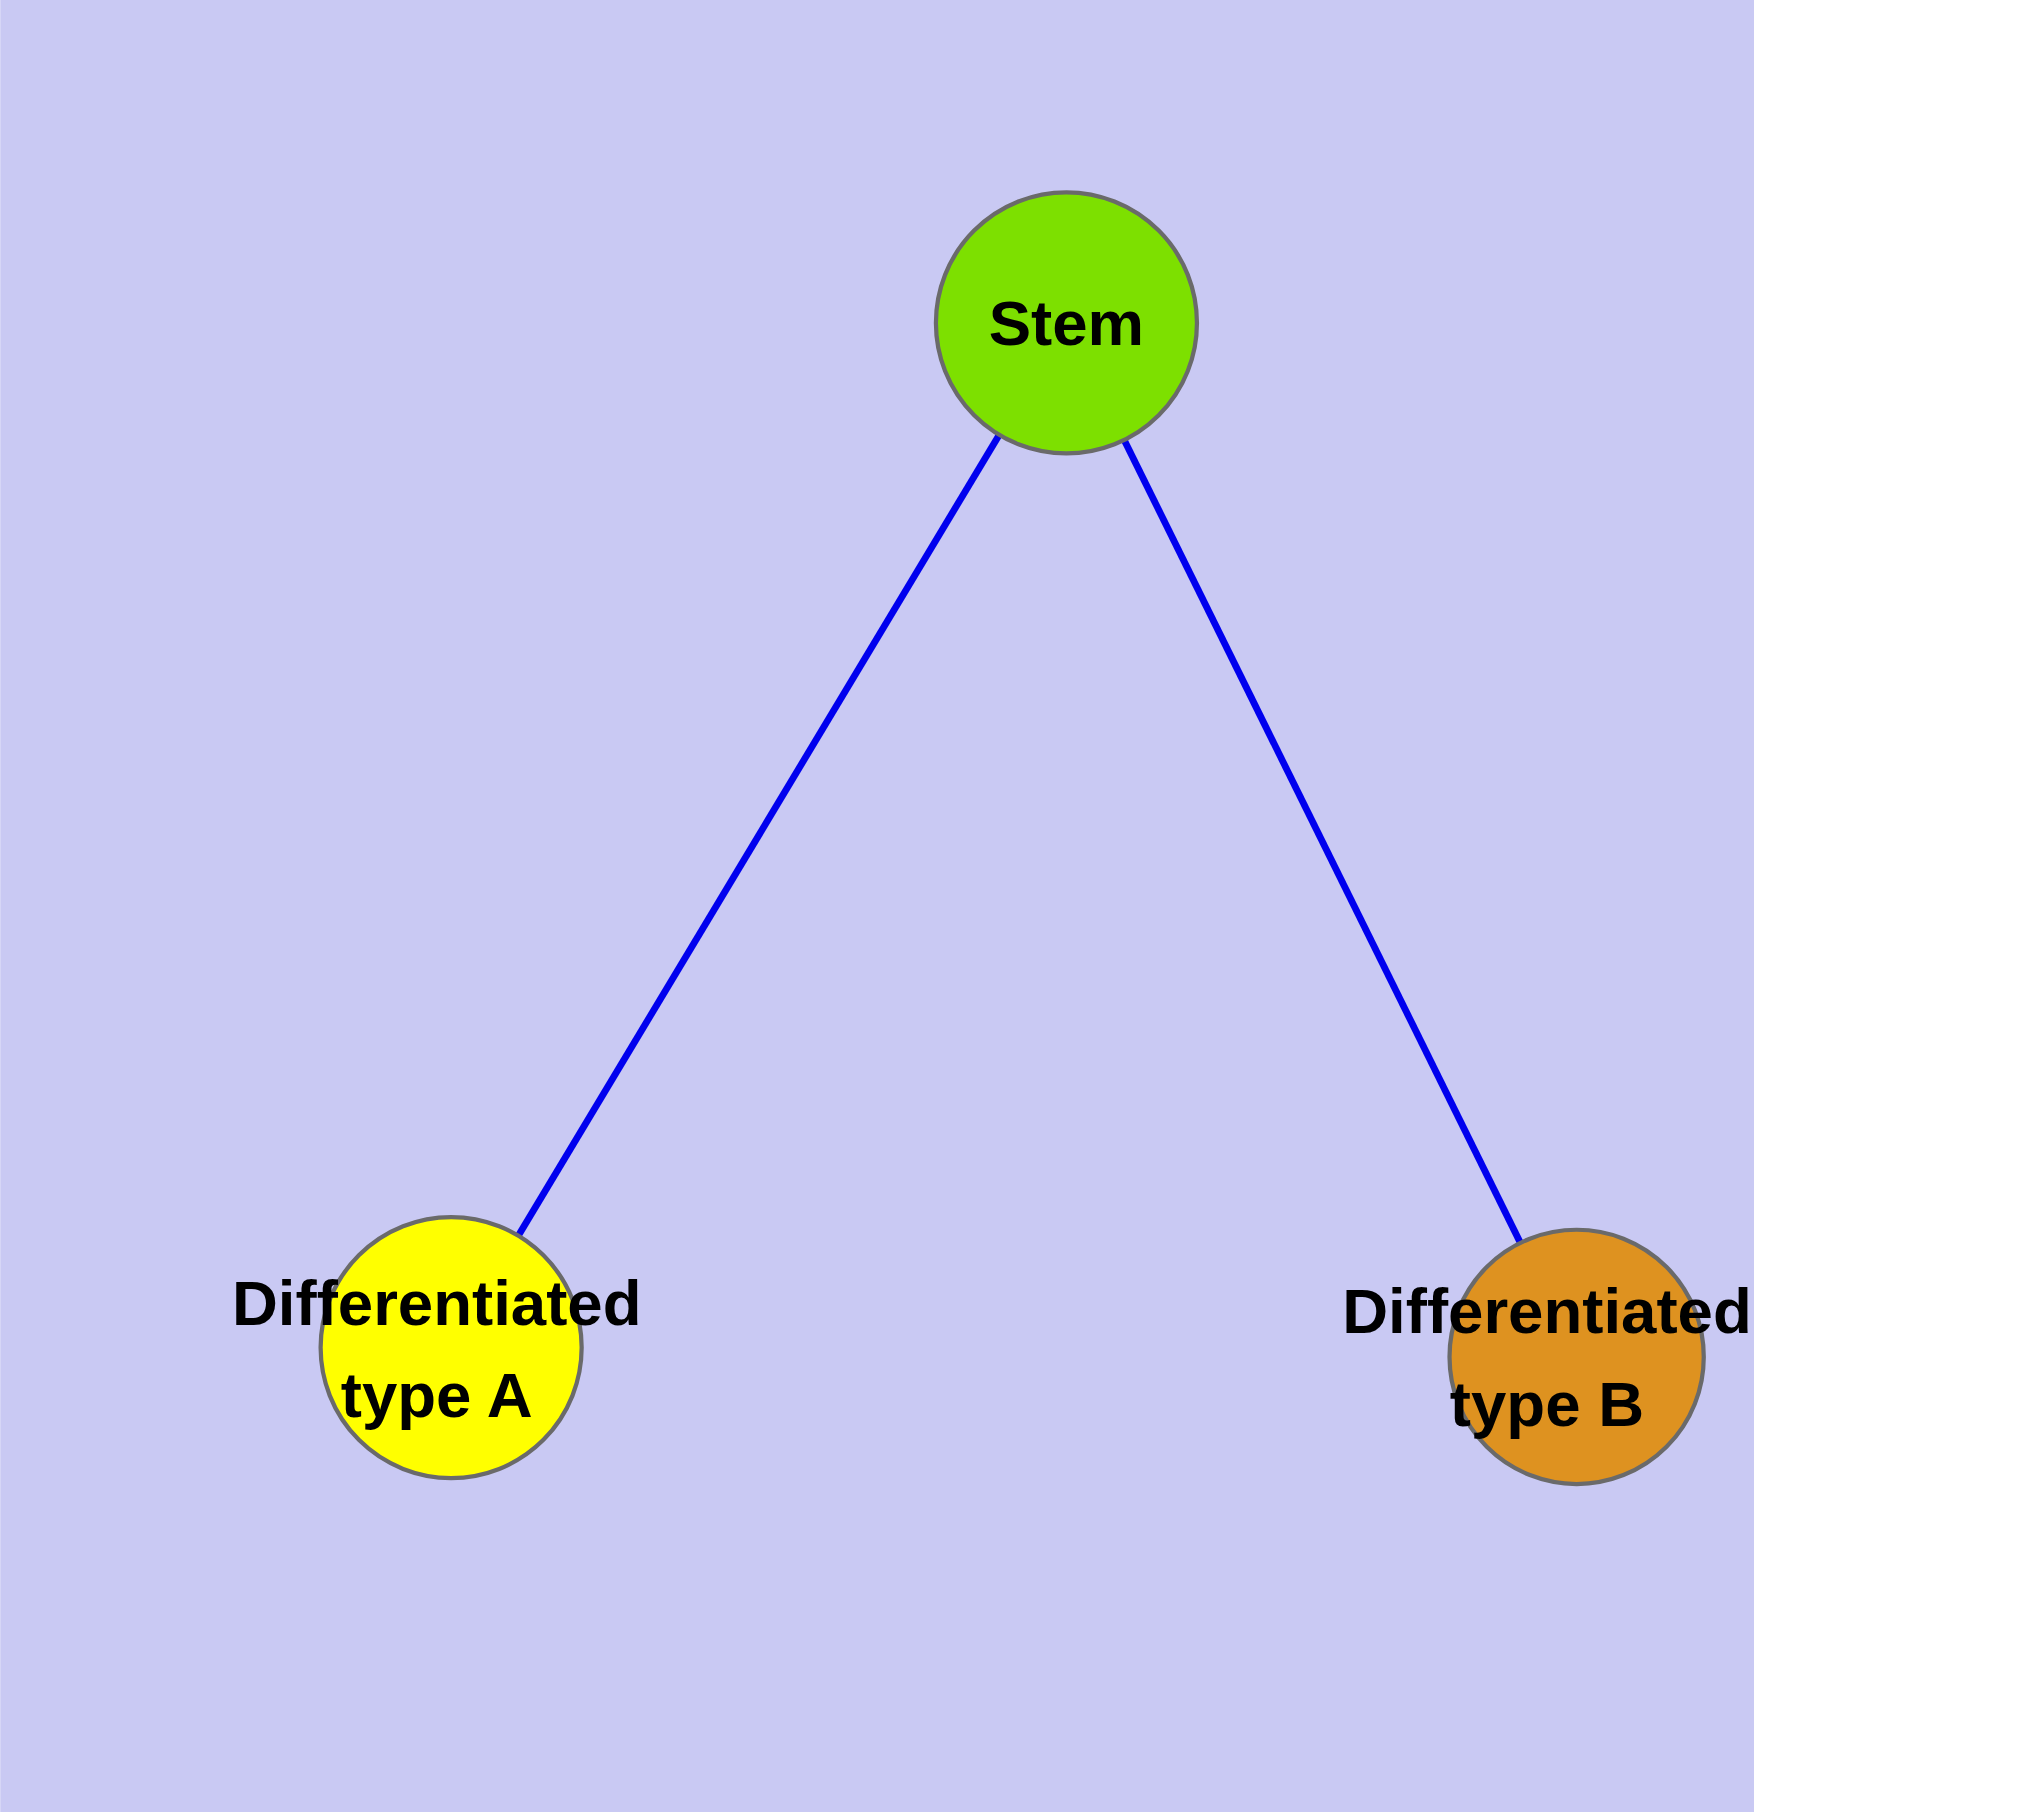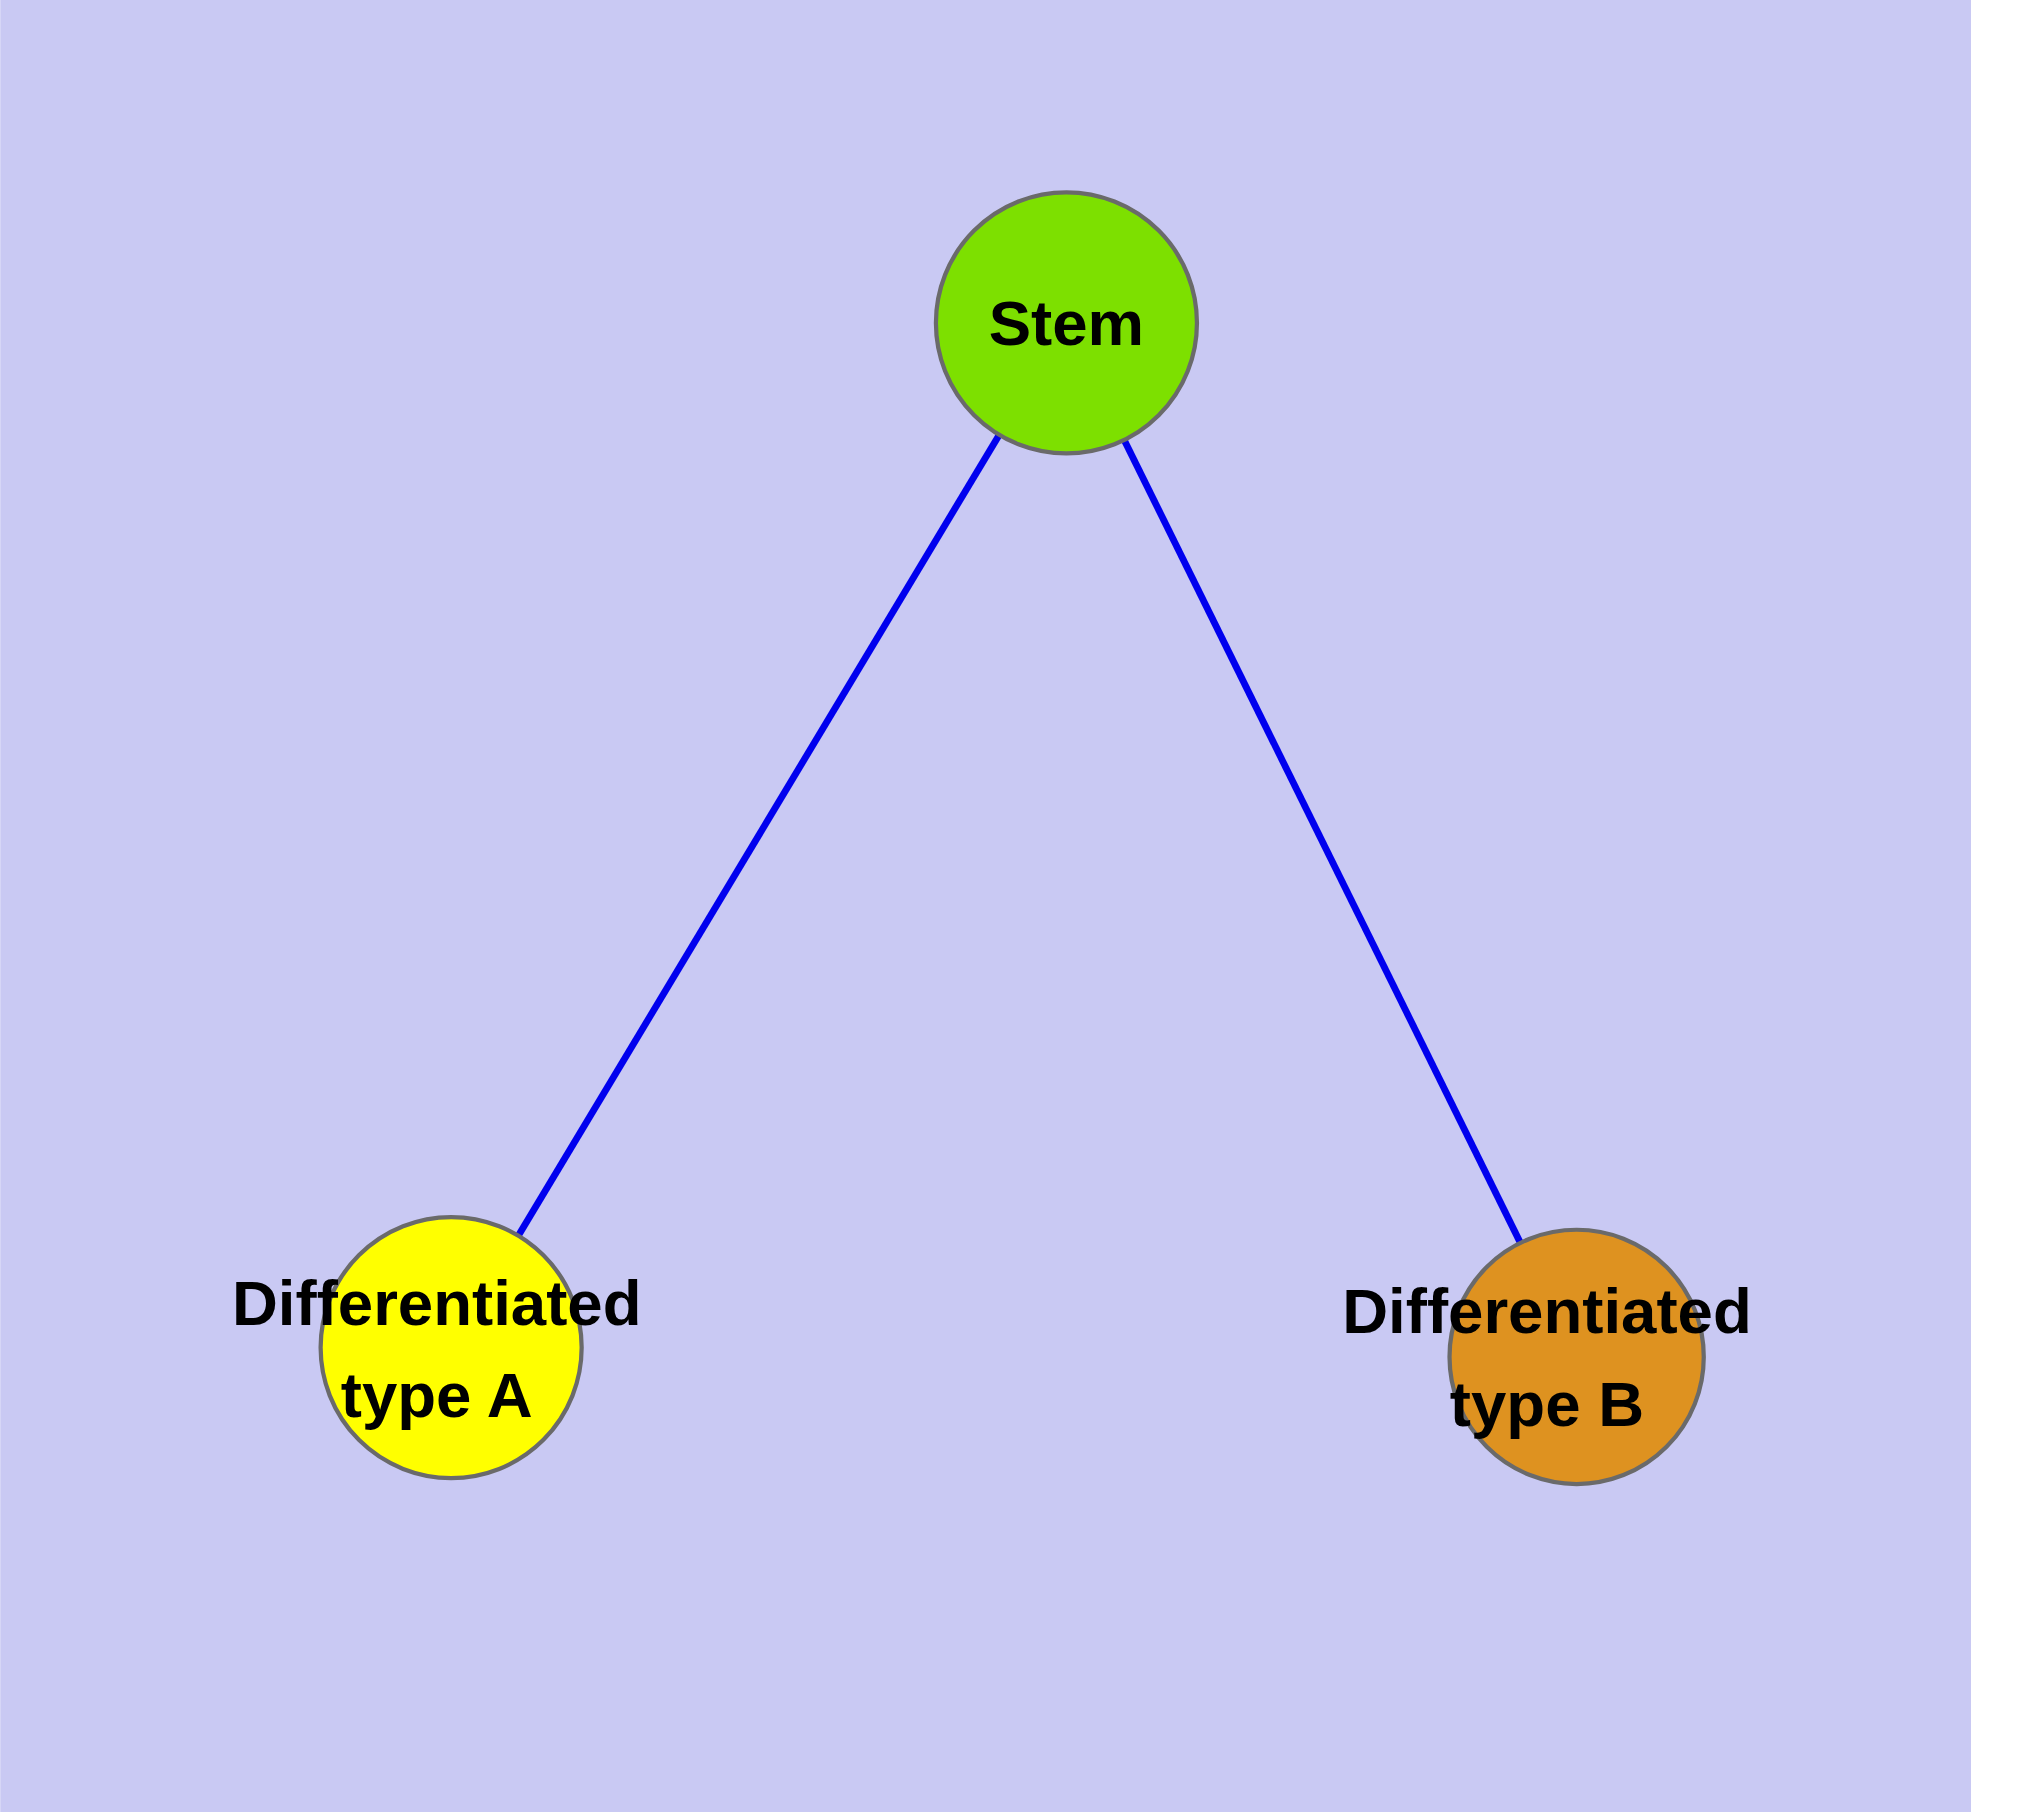--- a/index.html
+++ b/index.html
@@ -1,21 +1,21 @@
 <!DOCTYPE html>
 <html style="font-size:13.6px"><head>
 <meta charset="utf-8">
 <style>
   html, body {
     margin: 0;
     padding: 0;
     background: #ffffff;
   }
   .diagram-wrap {
-    width: 1971px;
+    width: 1754px;
     height: 1812px;
     position: relative;
     overflow: hidden;
   }
   svg {
     display: block;
   }
   svg text {
     font-family: "Liberation Sans", "DejaVu Sans", sans-serif;
     font-weight: 700;

